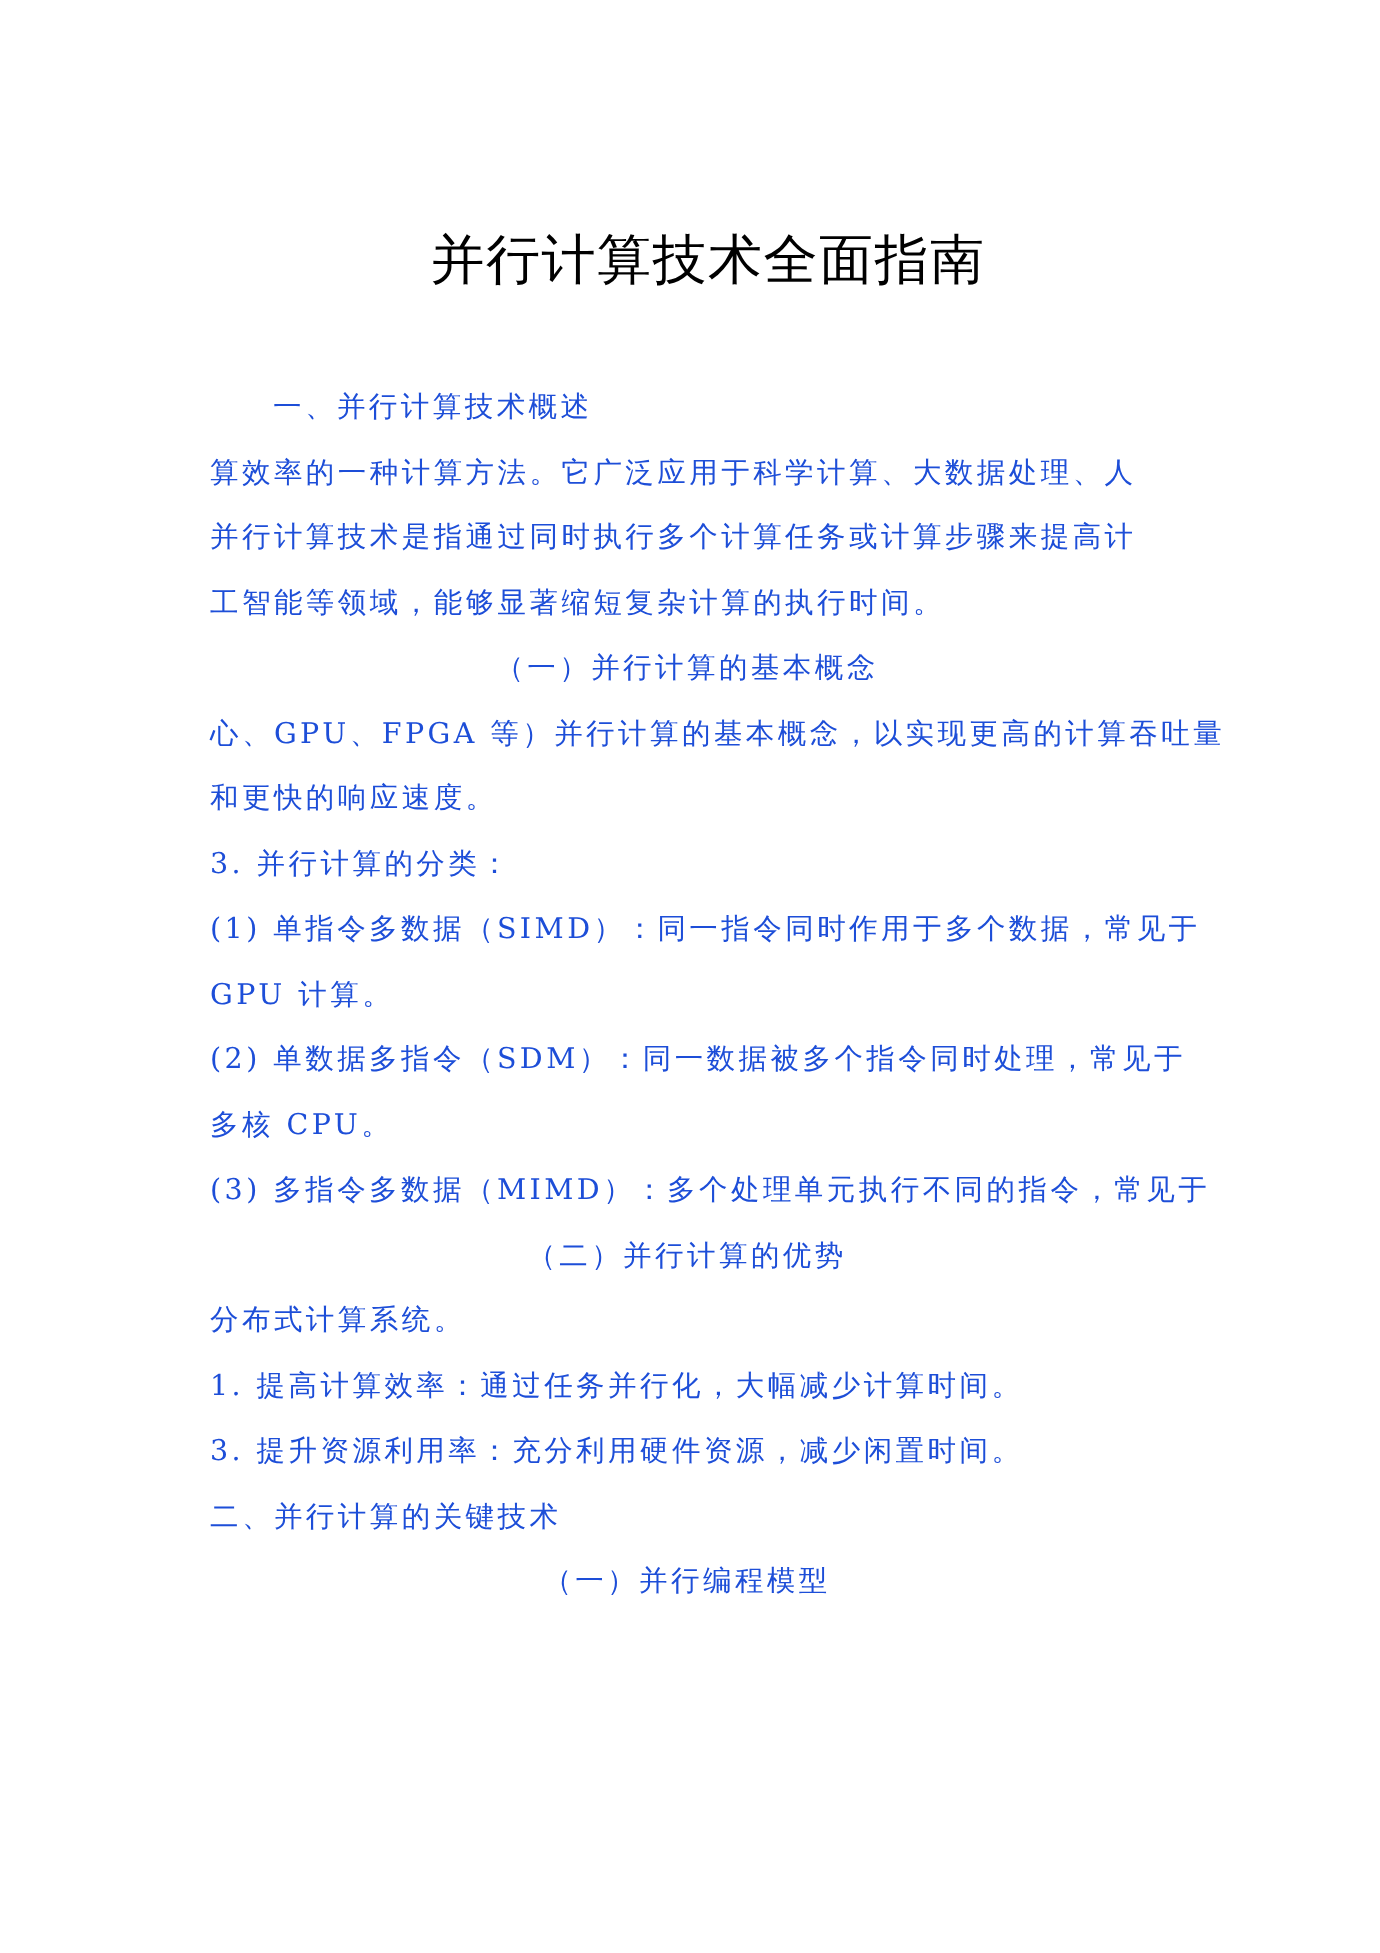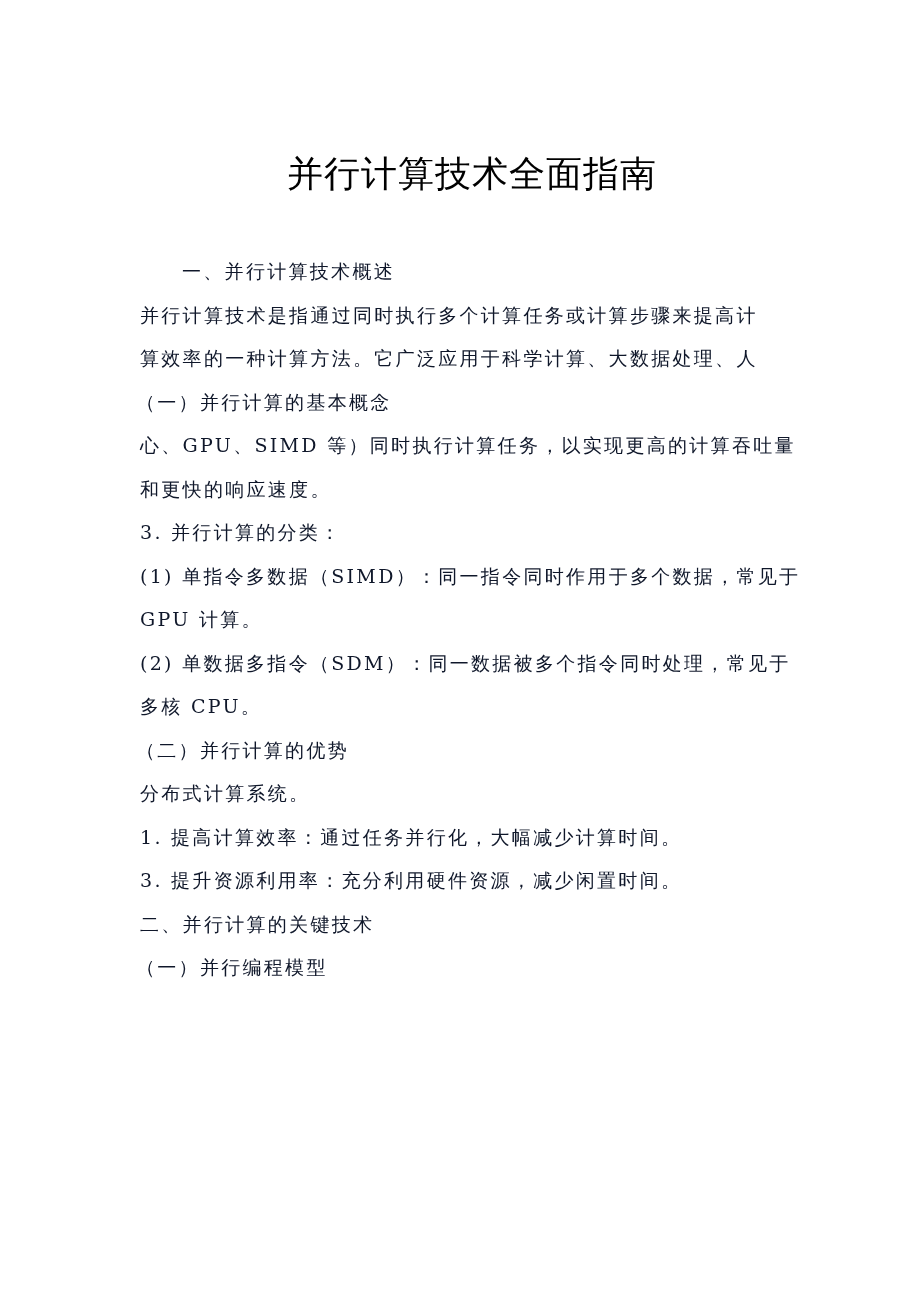--- a/index.html
+++ b/index.html
@@ -35,49 +35,51 @@
       letter-spacing: 1px;
       margin-left: 12px;
     }
     .body-text {
       position: absolute;
       left: 140px;
       top: 250px;
       width: 640px;
       font-family: "DejaVu Serif", "Liberation Serif", serif;
       font-size: 19px;
-      color: #0f172a;
+      color: #1d4ed8;
     }
     .line {
       height: 43.5px;
       line-height: 43.5px;
       white-space: nowrap;
       letter-spacing: 2.3px;
     }
     .indent-heading { padding-left: 42px; }
-    .sub-heading { padding-left: 0; margin-left: -4px; }
+    .sub-heading { padding-left: 0; margin-left: -4px; text-align: center; }
   </style>
 </head>
 <body>
 
 <div class="page">
   <div class="title">并行计算技术全面指南</div>
 
   <div class="body-text">
     <div class="line indent-heading">一、并行计算技术概述</div>
+    <div class="line">算效率的一种计算方法。它广泛应用于科学计算、大数据处理、人</div>
     <div class="line">并行计算技术是指通过同时执行多个计算任务或计算步骤来提高计</div>
-    <div class="line">算效率的一种计算方法。它广泛应用于科学计算、大数据处理、人</div>
+    <div class="line">工智能等领域，能够显著缩短复杂计算的执行时间。</div>
     <div class="line sub-heading">（一）并行计算的基本概念</div>
-    <div class="line">心、GPU、SIMD 等）同时执行计算任务，以实现更高的计算吞吐量</div>
+    <div class="line">心、GPU、FPGA 等）并行计算的基本概念，以实现更高的计算吞吐量</div>
     <div class="line">和更快的响应速度。</div>
     <div class="line">3. 并行计算的分类：</div>
     <div class="line">(1) 单指令多数据（SIMD）：同一指令同时作用于多个数据，常见于</div>
     <div class="line">GPU 计算。</div>
     <div class="line">(2) 单数据多指令（SDM）：同一数据被多个指令同时处理，常见于</div>
     <div class="line">多核 CPU。</div>
+    <div class="line">(3) 多指令多数据（MIMD）：多个处理单元执行不同的指令，常见于</div>
     <div class="line sub-heading">（二）并行计算的优势</div>
     <div class="line">分布式计算系统。</div>
     <div class="line">1. 提高计算效率：通过任务并行化，大幅减少计算时间。</div>
     <div class="line">3. 提升资源利用率：充分利用硬件资源，减少闲置时间。</div>
     <div class="line">二、并行计算的关键技术</div>
     <div class="line sub-heading">（一）并行编程模型</div>
   </div>
 </div>
 
 </body></html>

